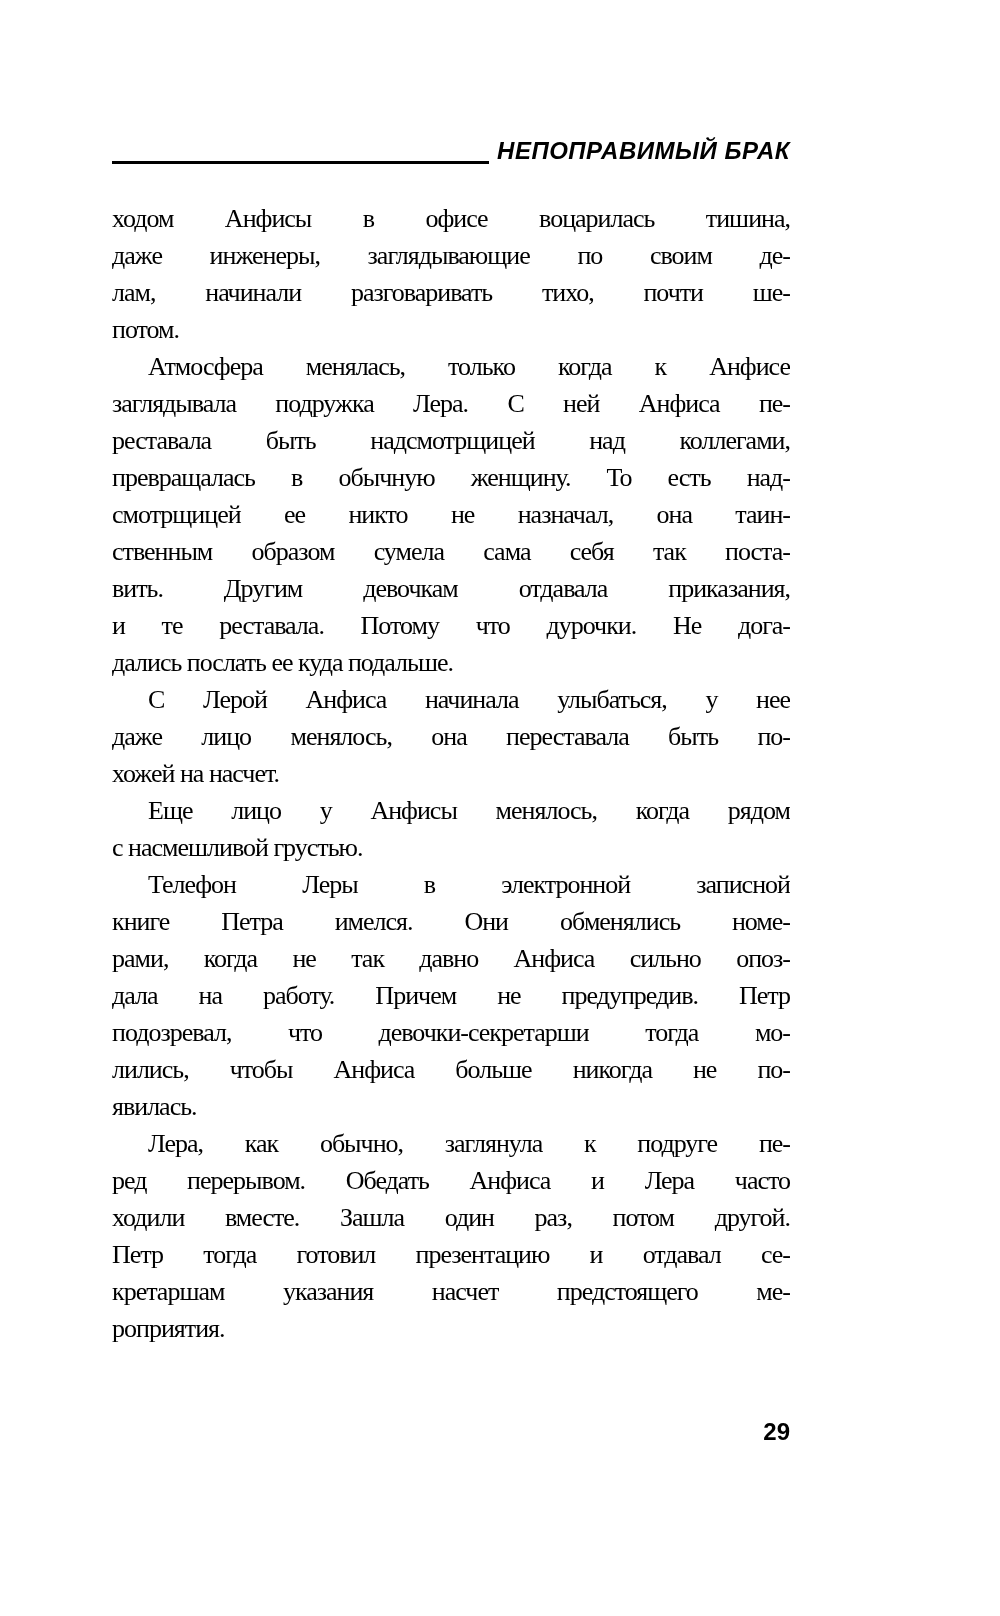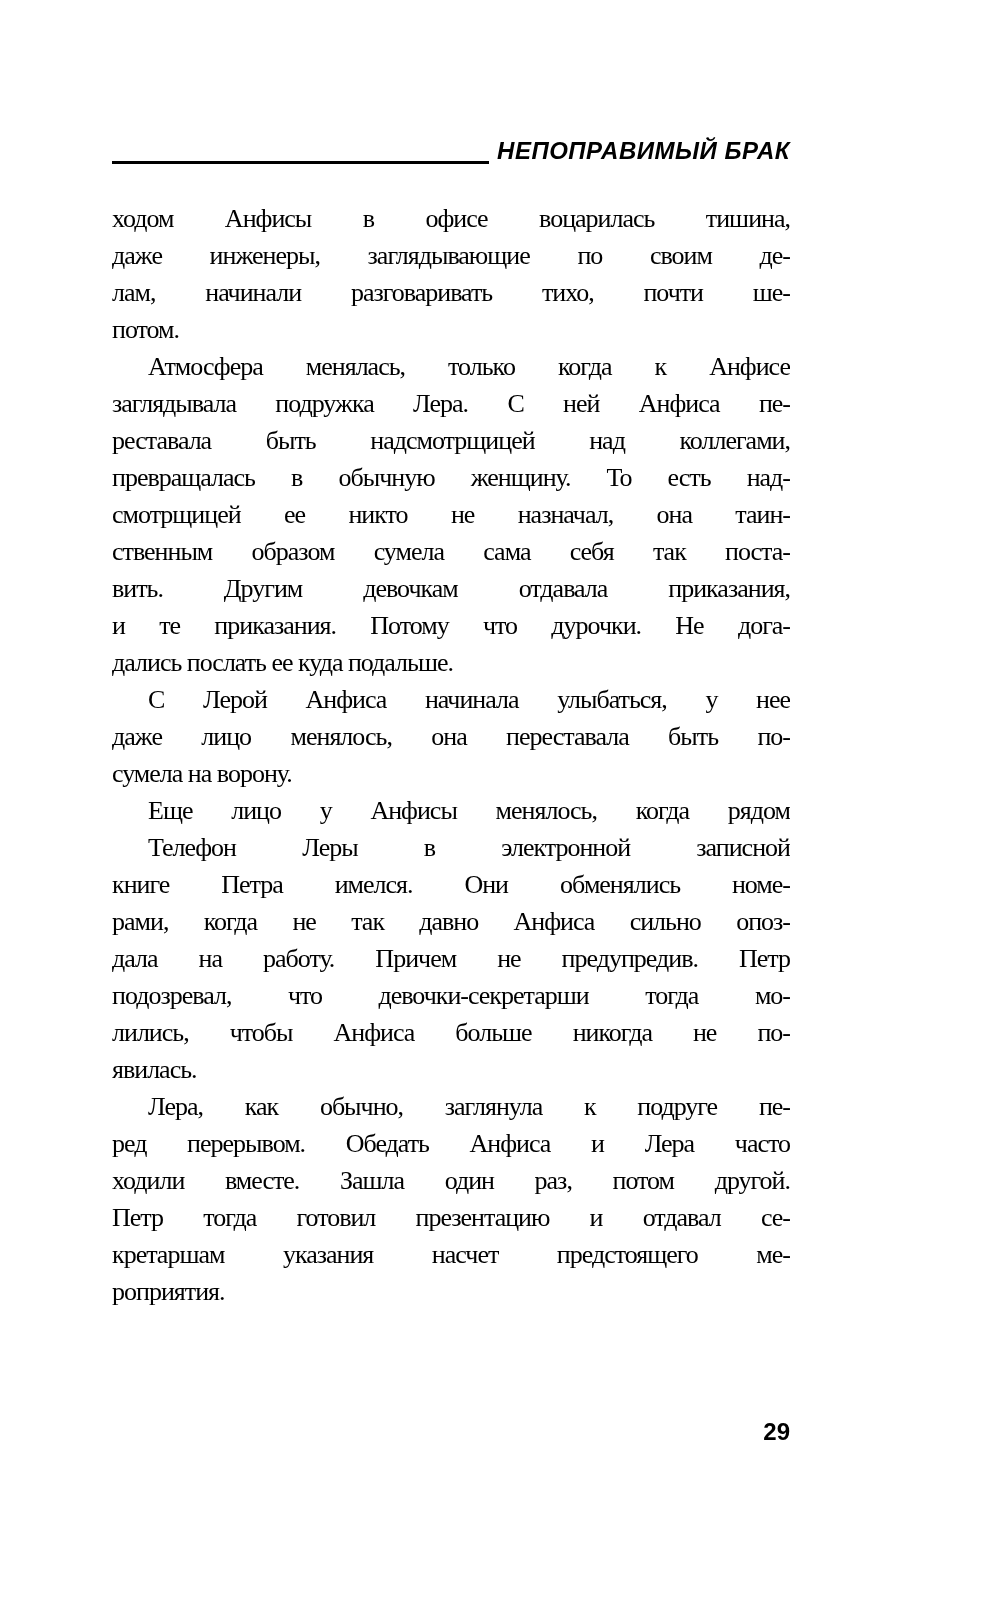--- a/index.html
+++ b/index.html
@@ -94,26 +94,27 @@
       <div class="line">даже инженеры, заглядывающие по своим де-</div>
       <div class="line">лам, начинали разговаривать тихо, почти ше-</div>
       <div class="line last">потом.</div>
       <div class="line indent">Атмосфера менялась, только когда к Анфисе</div>
       <div class="line">заглядывала подружка Лера. С ней Анфиса пе-</div>
       <div class="line">реставала быть надсмотрщицей над коллегами,</div>
       <div class="line">превращалась в обычную женщину. То есть над-</div>
       <div class="line">смотрщицей ее никто не назначал, она таин-</div>
       <div class="line">ственным образом сумела сама себя так поста-</div>
       <div class="line">вить. Другим девочкам отдавала приказания,</div>
-      <div class="line">и те приказания. Потому что дурочки. Не дога-</div>
+      <div class="line">и те реставала. Потому что дурочки. Не дога-</div>
       <div class="line last">дались послать ее куда подальше.</div>
       <div class="line indent">С Лерой Анфиса начинала улыбаться, у нее</div>
       <div class="line">даже лицо менялось, она переставала быть по-</div>
-      <div class="line last">сумела на ворону.</div>
+      <div class="line last">хожей на насчет.</div>
       <div class="line indent">Еще лицо у Анфисы менялось, когда рядом</div>
+      <div class="line last">с насмешливой грустью.</div>
       <div class="line indent">Телефон Леры в электронной записной</div>
       <div class="line">книге Петра имелся. Они обменялись номе-</div>
       <div class="line">рами, когда не так давно Анфиса сильно опоз-</div>
       <div class="line">дала на работу. Причем не предупредив. Петр</div>
       <div class="line">подозревал, что девочки-секретарши тогда мо-</div>
       <div class="line">лились, чтобы Анфиса больше никогда не по-</div>
       <div class="line last">явилась.</div>
       <div class="line indent">Лера, как обычно, заглянула к подруге пе-</div>
       <div class="line">ред перерывом. Обедать Анфиса и Лера часто</div>
       <div class="line">ходили вместе. Зашла один раз, потом другой.</div>

